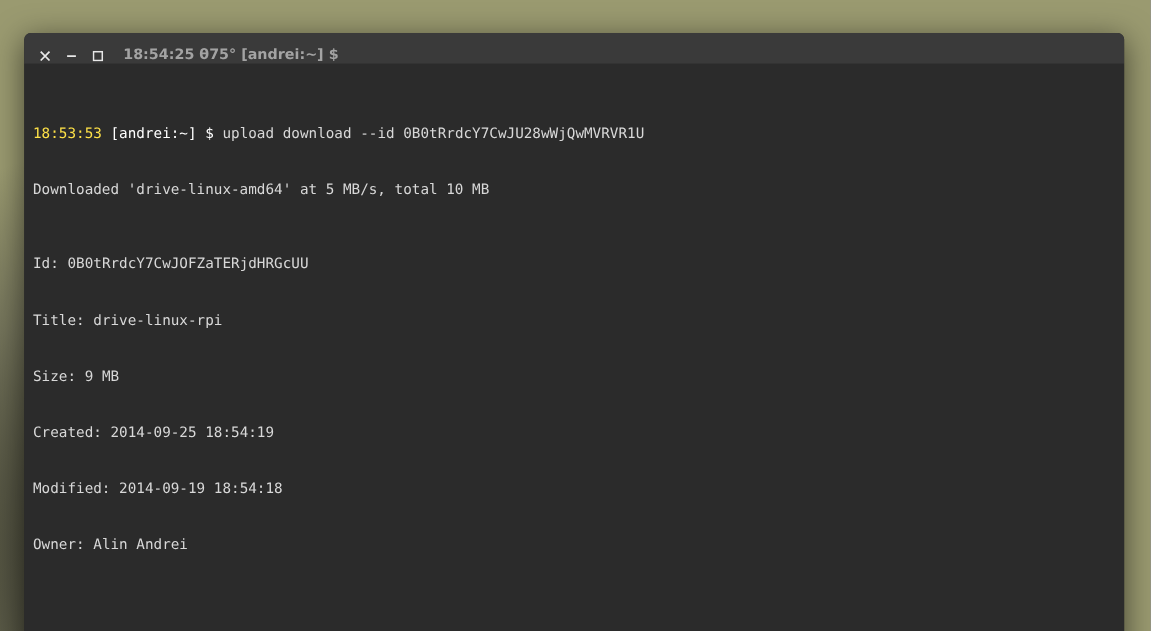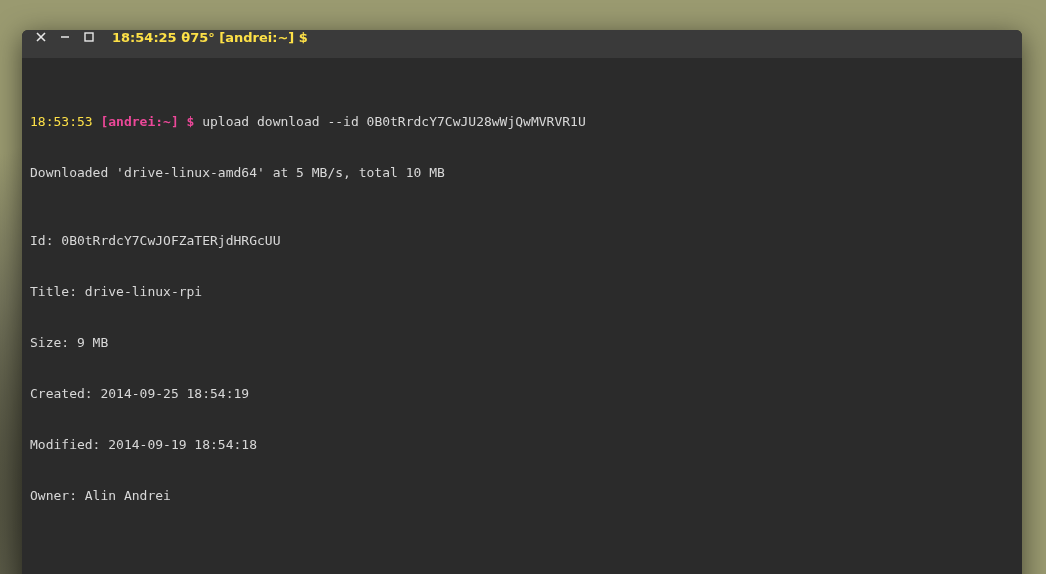--- a/index.html
+++ b/index.html
@@ -26,22 +26,22 @@
     width: 1000px;
     border-radius: 6px;
     box-shadow: 0 6px 28px rgba(0,0,0,0.55);
     overflow: hidden;
     background: #2b2b2b;
   }
   .titlebar {
     height: 28px;
     background: #3a3a3a;
     display: flex;
-    align-items: flex-start;
-    color: #fde047;
+    align-items: flex-end;
+    color: #a3a3a3;
     font-family: "DejaVu Sans", "Liberation Sans", sans-serif;
     font-size: 13px;
     font-weight: bold;
   }
   .tb-icons {
     display: flex;
     align-items: center;
     gap: 10px;
     padding: 0 10px 0 12px;
   }
@@ -64,21 +64,21 @@
     font-size: 13px;
     line-height: 17px;
     padding: 4px 8px 4px 8px;
     white-space: pre;
     font-family: "DejaVu Sans Mono", "Liberation Mono", monospace;
     overflow: hidden;
   }
   .line { white-space: pre; }
   .ts   { color: #fde047; margin-top: 48px; }   
   .temp { color: #d07030; }   
-  .wht  { color: #ec4899; font-weight: bold; }
+  .wht  { color: #ffffff; font-weight: normal; }
   .cmd  { color: #d8d8d8; }
 </style>
 </head>
 <body>
 
 <div class="desktop">
   <div class="window">
 
     <div class="titlebar">
       <div class="tb-icons">

